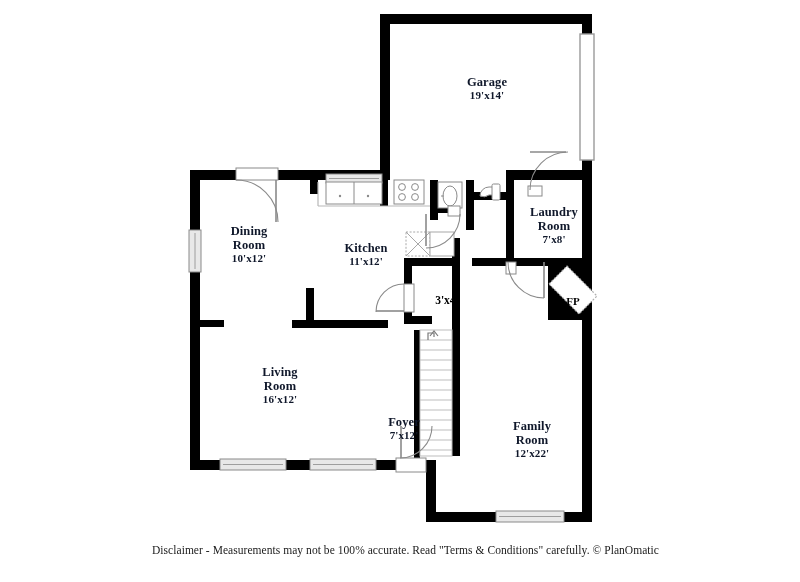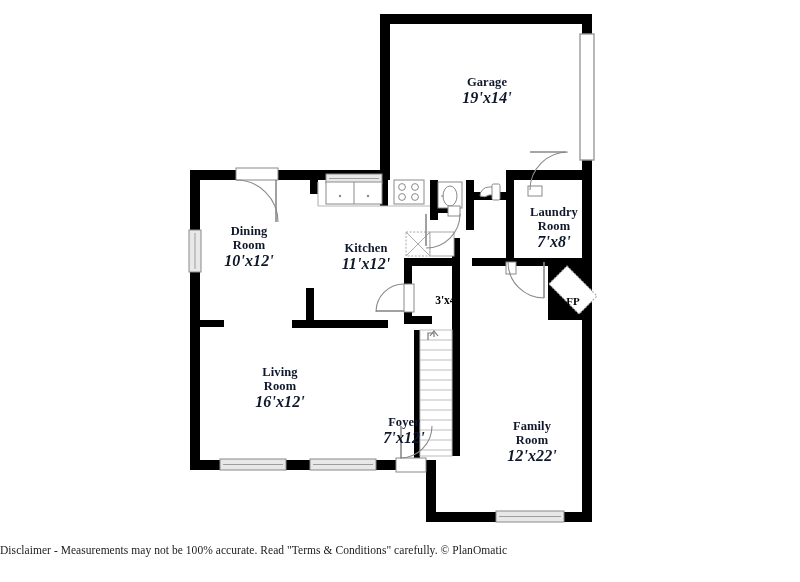--- a/index.html
+++ b/index.html
@@ -37,41 +37,40 @@
     white-space: nowrap;
     letter-spacing: 0.1px;
     transform: translateX(-50%);
   }
   .room-label .rl-name {
     display: block;
     font-size: 12.5px;
   }
   .room-label .rl-dim {
     display: block;
-    font-size: 16px;
-    font-style: italic;
+    font-size: 11px;
   }
   .room-label.two-line .rl-name {
     white-space: pre-line;
   }
   .tag-label {
     position: absolute;
     font-family: "Liberation Serif", "DejaVu Serif", serif;
     font-weight: bold;
     font-size: 11px;
     color: #000000;
     white-space: nowrap;
     transform: translateX(-50%);
   }
   #disclaimer {
     position: absolute;
     left: 0;
     top: 544px;
     width: 659px;
-    text-align: left;
+    text-align: right;
     font-family: "Liberation Serif", "DejaVu Serif", serif;
     font-size: 11.5px;
     color: #1a1a1a;
     letter-spacing: 0.05px;
   }
 </style>
 </head>
 <body>
 
 <div id="floorplan-page">

